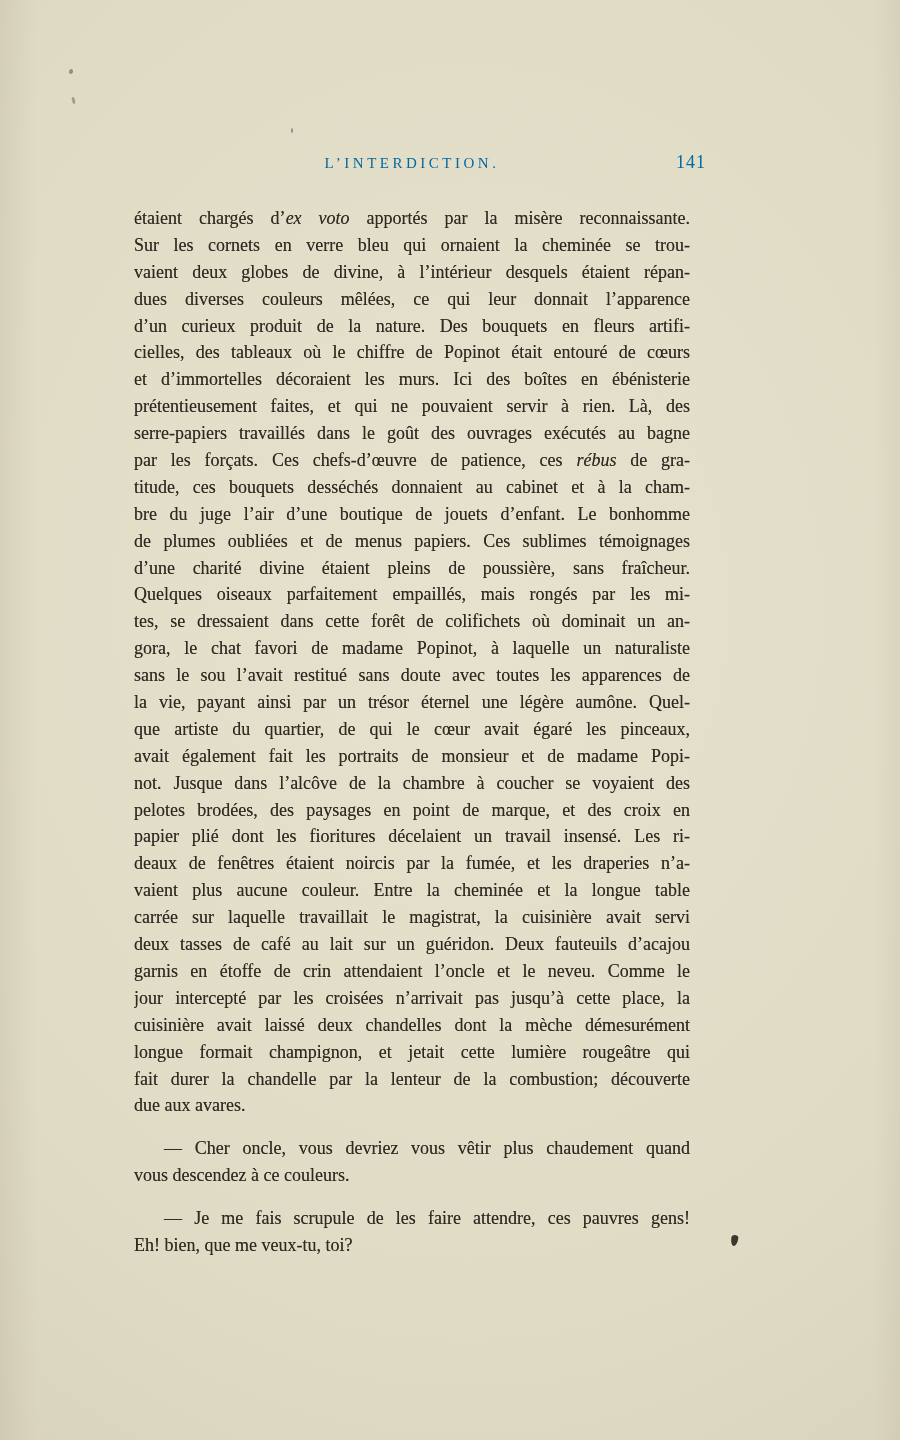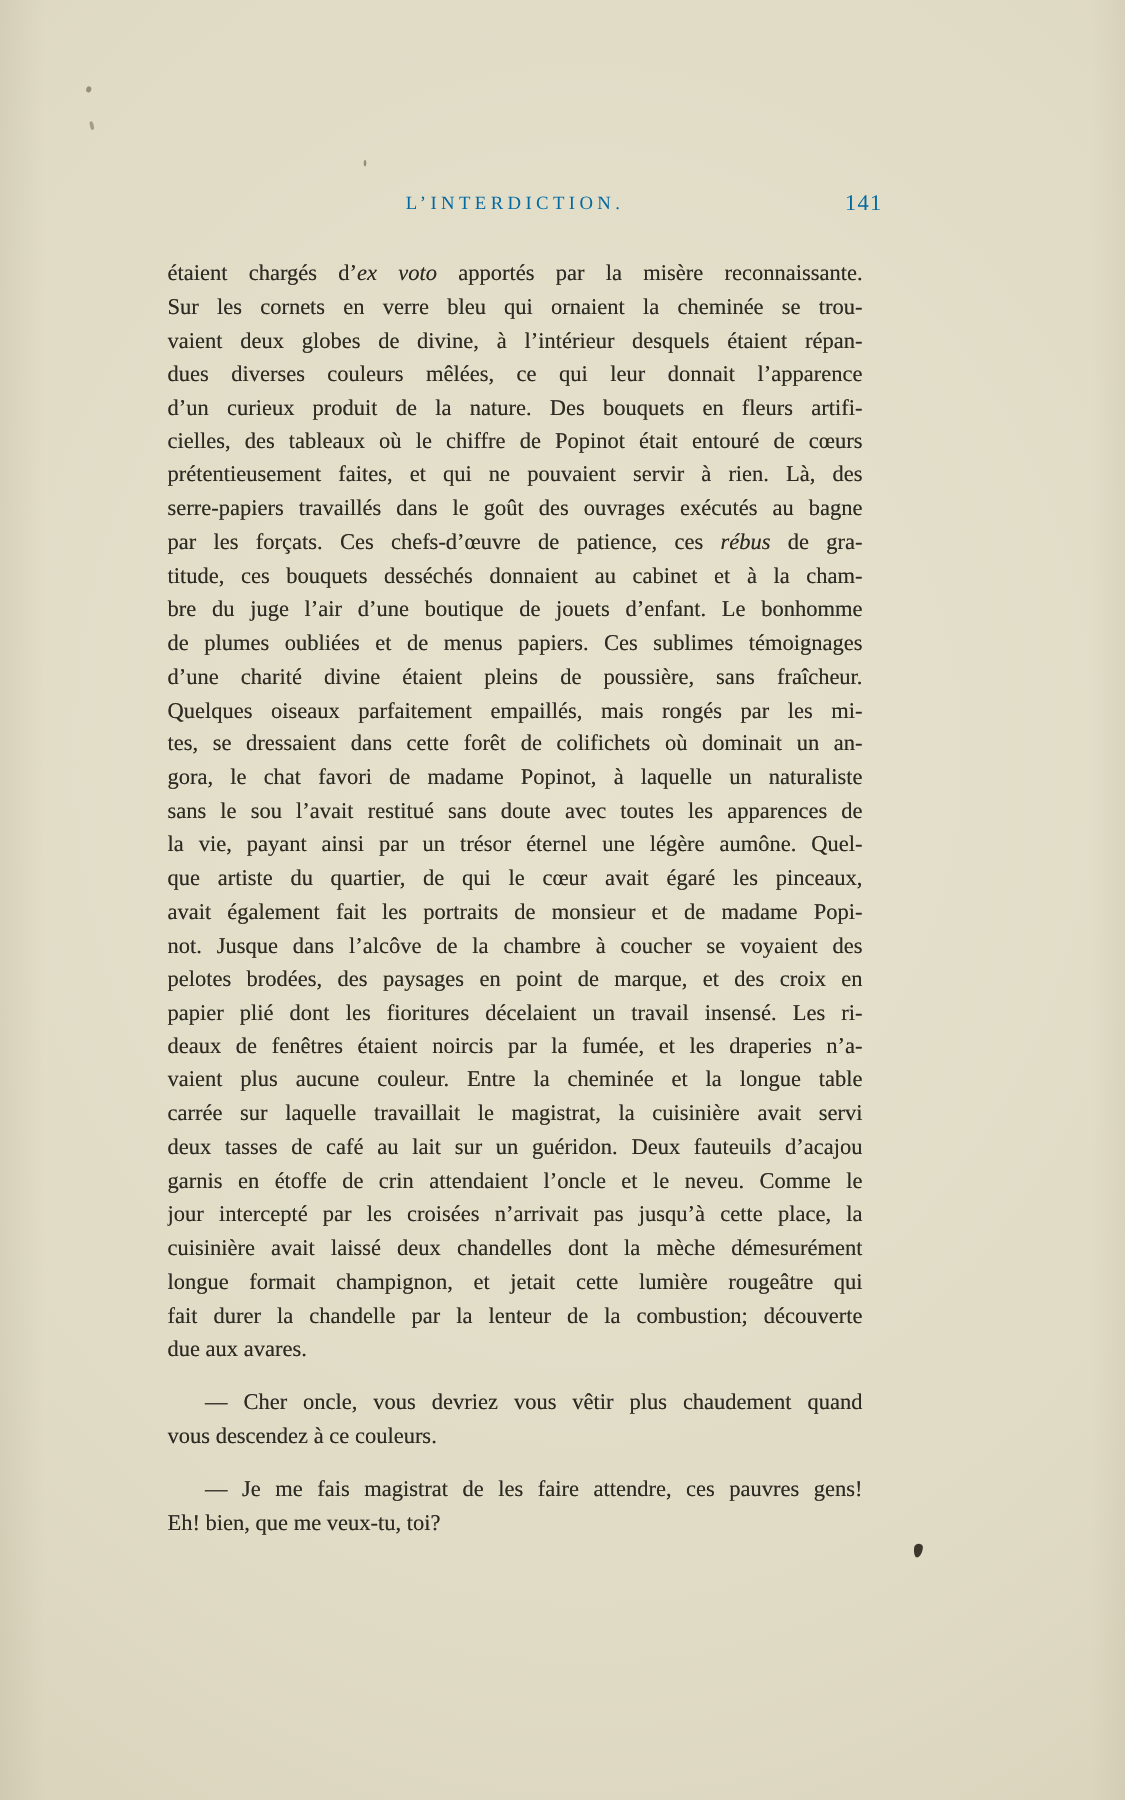--- a/index.html
+++ b/index.html
@@ -114,20 +114,21 @@
 </div>
 
 <div class="text-block">
     <div class="para">
       <div class="line"><span>étaient chargés d’</span><i>ex voto</i><span> apportés par la misère reconnaissante.</span></div>
       <div class="line"><span>Sur les cornets en verre bleu qui ornaient la cheminée se trou-</span></div>
       <div class="line"><span>vaient deux globes de divine, à l’intérieur desquels étaient répan-</span></div>
       <div class="line"><span>dues diverses couleurs mêlées, ce qui leur donnait l’apparence</span></div>
       <div class="line"><span>d’un curieux produit de la nature. Des bouquets en fleurs artifi-</span></div>
       <div class="line"><span>cielles, des tableaux où le chiffre de Popinot était entouré de cœurs</span></div>
+      <div class="line"><span>et d’immortelles décoraient les murs. Ici des boîtes en ébénisterie</span></div>
       <div class="line"><span>prétentieusement faites, et qui ne pouvaient servir à rien. Là, des</span></div>
       <div class="line"><span>serre-papiers travaillés dans le goût des ouvrages exécutés au bagne</span></div>
       <div class="line"><span>par les forçats. Ces chefs-d’œuvre de patience, ces </span><i>rébus</i><span> de gra-</span></div>
       <div class="line"><span>titude, ces bouquets desséchés donnaient au cabinet et à la cham-</span></div>
       <div class="line"><span>bre du juge l’air d’une boutique de jouets d’enfant. Le bonhomme</span></div>
       <div class="line"><span>de plumes oubliées et de menus papiers. Ces sublimes témoignages</span></div>
       <div class="line"><span>d’une charité divine étaient pleins de poussière, sans fraîcheur.</span></div>
       <div class="line"><span>Quelques oiseaux parfaitement empaillés, mais rongés par les mi-</span></div>
       <div class="line"><span>tes, se dressaient dans cette forêt de colifichets où dominait un an-</span></div>
       <div class="line"><span>gora, le chat favori de madame Popinot, à laquelle un naturaliste</span></div>
@@ -147,18 +148,18 @@
       <div class="line"><span>cuisinière avait laissé deux chandelles dont la mèche démesurément</span></div>
       <div class="line"><span>longue formait champignon, et jetait cette lumière rougeâtre qui</span></div>
       <div class="line"><span>fait durer la chandelle par la lenteur de la combustion; découverte</span></div>
       <div class="line no-just"><span>due aux avares.</span></div>
     </div>
     <div class="para">
       <div class="line indent"><span>— Cher oncle, vous devriez vous vêtir plus chaudement quand</span></div>
       <div class="line no-just"><span>vous descendez à ce couleurs.</span></div>
     </div>
     <div class="para">
-      <div class="line indent"><span>— Je me fais magistrat de les faire attendre, ces pauvres gens!</span></div>
+      <div class="line indent"><span>— Je me fais scrupule de les faire attendre, ces pauvres gens!</span></div>
       <div class="line no-just"><span>Eh! bien, que me veux-tu, toi?</span></div>
     </div>
   </div>
 
 <div class="ink-speck"></div>
 
 </body></html>

